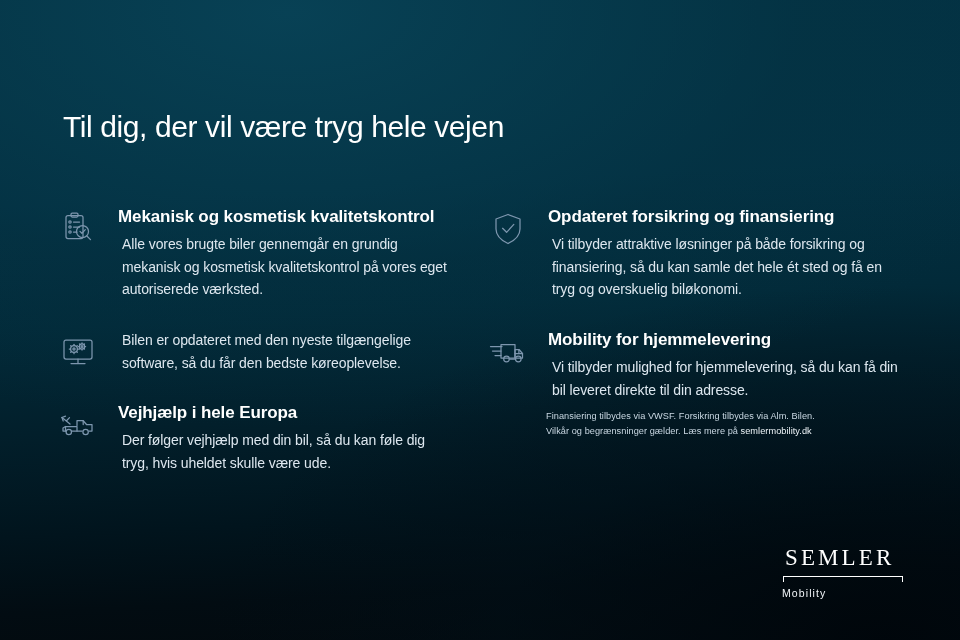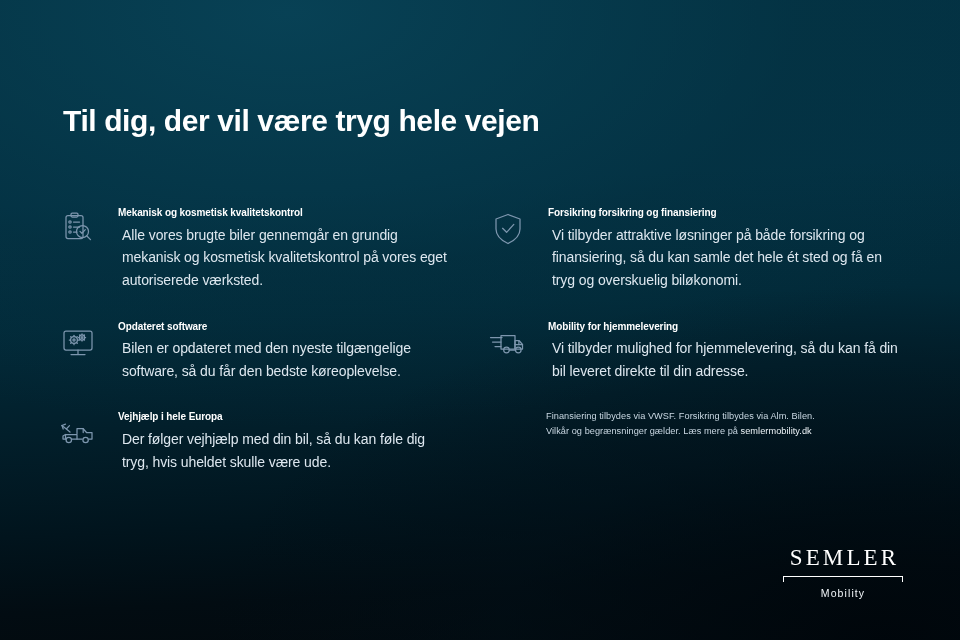--- a/index.html
+++ b/index.html
@@ -22,23 +22,23 @@
     background:
       radial-gradient(ellipse 120% 90% at 30% 2%, rgba(8, 66, 86, 0.95) 0%, rgba(5, 52, 68, 0.35) 45%, rgba(0,0,0,0) 72%),
       radial-gradient(ellipse 95% 75% at 92% 100%, rgba(0, 6, 11, 0.92) 0%, rgba(1, 14, 22, 0.5) 42%, rgba(0,0,0,0) 74%),
       linear-gradient(177deg, #033243 0%, #033143 30%, #022a39 48%, #021f2b 63%, #01141d 78%, #020c12 89%, #03090d 100%);
   }
 
   
   .headline {
     position: absolute;
     left: 63px;
-    top: 104px;
+    top: 110px;
     font-size: 30px;
-    font-weight: bold;
+    font-weight: normal;
     letter-spacing: -0.4px;
     color: #ffffff;
     white-space: nowrap;
   }
 
   
   .col {
     position: absolute;
     top: 206px;
   }
@@ -58,21 +58,21 @@
     height: 40px;
     display: block;
   }
   .feature .icon svg {
     display: block;
     width: 40px;
     height: 40px;
   }
   .feature h3 {
     margin: 0 0 3px 0;
-    font-size: 10px;
+    font-size: 17px;
     font-weight: bold;
     color: #ffffff;
     letter-spacing: -0.1px;
     line-height: 1.35;
   }
   .feature p {
     margin: 4px;
     font-size: 14px;
     line-height: 1.62;
     color: #dde7ef;
@@ -95,21 +95,20 @@
     color: #c9d7e2;
     letter-spacing: 0.05px;
   }
   .fineprint b { font-weight: normal; color: #eef4f8; }
 
   
   .logo {
     position: absolute;
     right: 56px;
     bottom: 42px;
-    text-align: center;
     width: 122px;
   }
   .logo .wordmark {
     font-family: "Liberation Serif", "DejaVu Serif", serif;
     font-size: 23px;
     letter-spacing: 3.1px;
     color: #ffffff;
     line-height: 1;
     padding-left: 3px;
   }
@@ -194,21 +193,20 @@
             <line x1="24" y1="17.1" x2="24" y2="18.1"></line>
             <line x1="20.4" y1="14.5" x2="21.4" y2="14.5"></line>
             <line x1="26.6" y1="14.5" x2="27.6" y2="14.5"></line>
             <line x1="21.5" y1="12" x2="22.2" y2="12.7"></line>
             <line x1="25.8" y1="16.3" x2="26.5" y2="17"></line>
             <line x1="26.5" y1="12" x2="25.8" y2="12.7"></line>
             <line x1="22.2" y1="16.3" x2="21.5" y2="17"></line>
           </g>
         </svg>
       </span>
-      <h3>Opdateret software</h3>
       <p>Bilen er opdateret med den nyeste tilgængelige software, så du får den bedste køreoplevelse.</p>
     </div>
 
     <div class="feature">
       <span class="icon">
         <svg viewBox="0 0 40 40" fill="none" stroke="#7d96ae" stroke-width="1.25" stroke-linecap="round" stroke-linejoin="round">
           <path d="M4 12.5 L12 19"></path>
           <path d="M4 12.5 L7.5 11.2"></path>
           <path d="M4 12.5 L5.2 16"></path>
           <path d="M8.5 15.8 L11.5 12.6"></path>
@@ -229,21 +227,21 @@
 
   <div class="col col-right">
 
     <div class="feature">
       <span class="icon">
         <svg viewBox="0 0 40 40" fill="none" stroke="#7d96ae" stroke-width="1.25" stroke-linecap="round" stroke-linejoin="round">
           <path d="M20 5.5 L32 10 V20 C32 26.5 26.6 31.5 20 34.5 C13.4 31.5 8 26.5 8 20 V10 Z"></path>
           <polyline points="14.6,19.3 18.6,23.3 25.8,15.4"></polyline>
         </svg>
       </span>
-      <h3>Forsikring forsikring og finansiering</h3>
+      <h3>Opdateret forsikring og finansiering</h3>
       <p>Vi tilbyder attraktive løsninger på både forsikring og finansiering, så du kan samle det hele ét sted og få en tryg og overskuelig biløkonomi.</p>
     </div>
 
     <div class="feature">
       <span class="icon">
         <svg viewBox="0 0 40 40" fill="none" stroke="#7d96ae" stroke-width="1.25" stroke-linecap="round" stroke-linejoin="round">
           <line x1="2.5" y1="14.5" x2="14" y2="14.5"></line>
           <line x1="4.5" y1="19" x2="13" y2="19"></line>
           <line x1="7" y1="23.5" x2="13" y2="23.5"></line>
           <path d="M13 12.5 H27 V26 H13 Z"></path>

